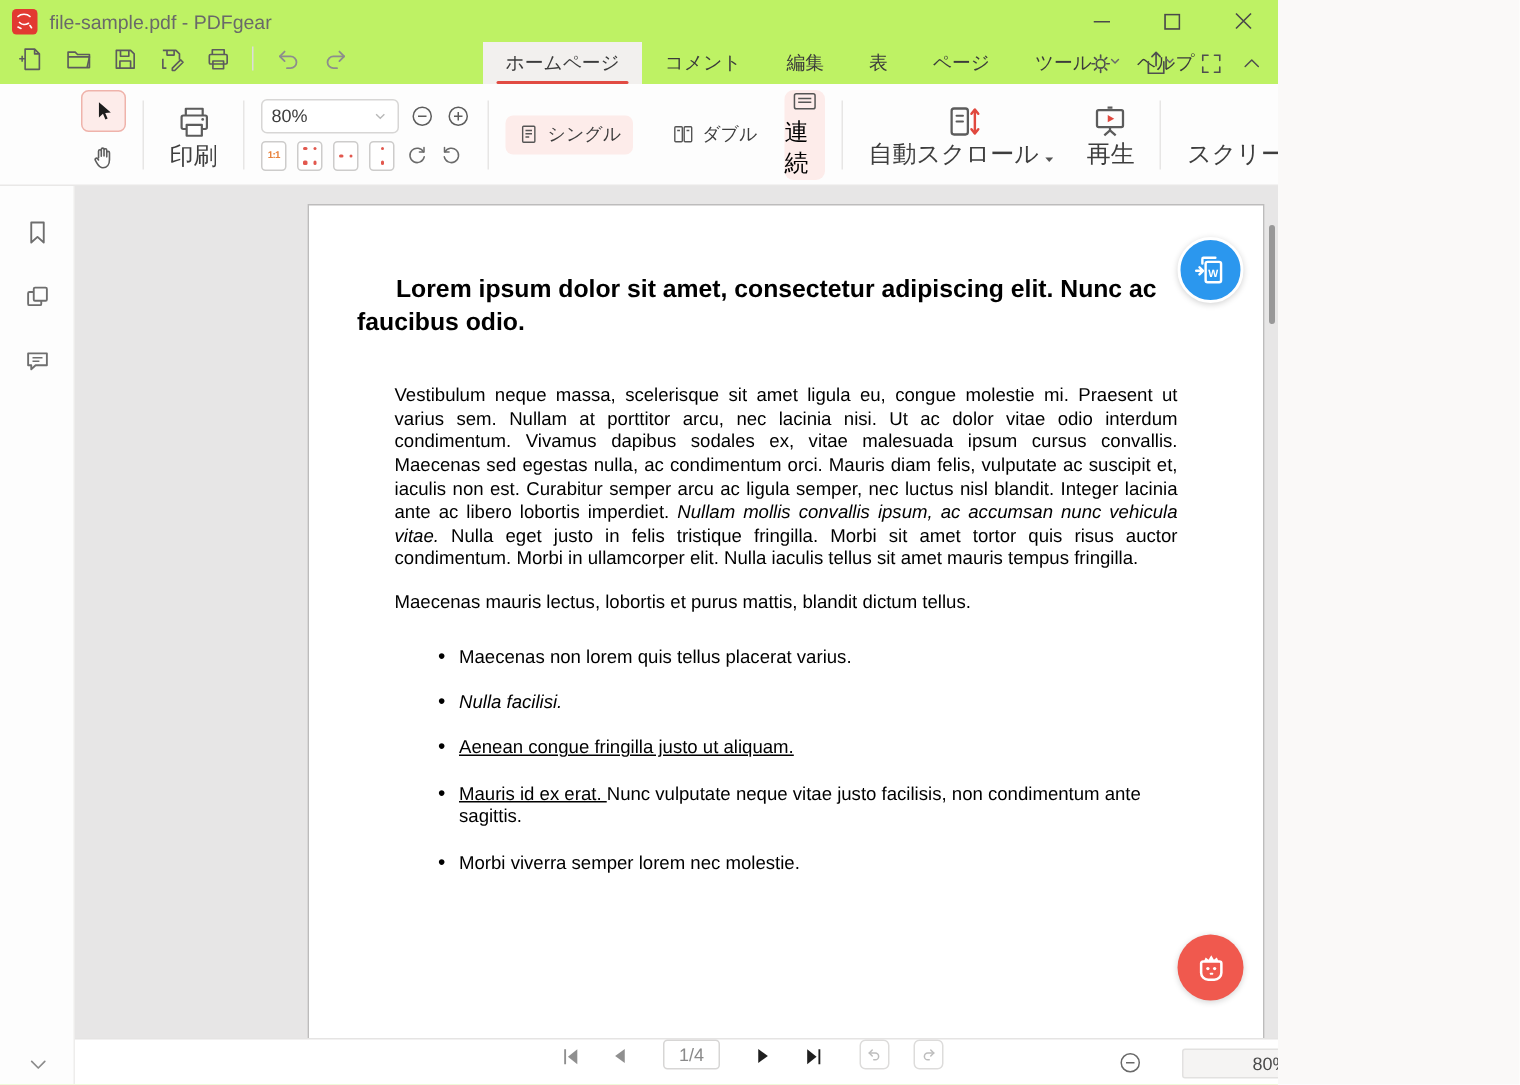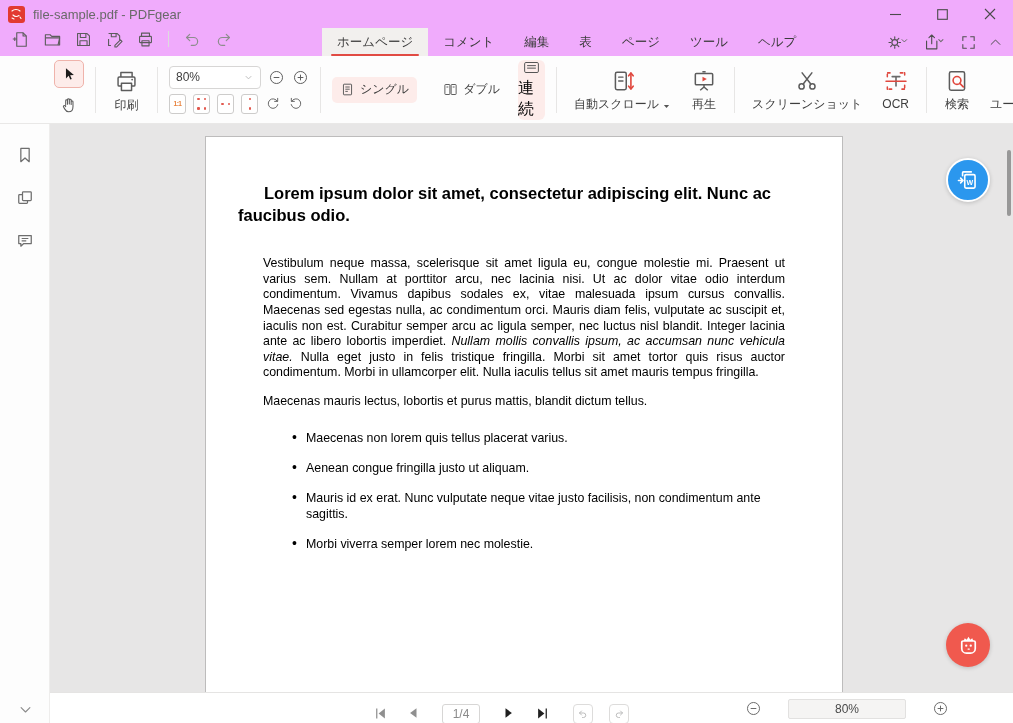--- a/index.html
+++ b/index.html
@@ -1,18 +1,18 @@
 <!DOCTYPE html>
 <html><head>
 <meta charset="utf-8">
 <style>
   *{margin:0;padding:0;box-sizing:border-box}
   html,body{width:1013px;height:723px;overflow:hidden}
   body{font-family:"Liberation Sans","DejaVu Sans",sans-serif;background:#faf9f8;-webkit-font-smoothing:antialiased}
-  .app{position:relative;width:1013px;height:723px;background:#f0abfc;overflow:hidden}
+  .app{position:relative;width:852px;height:723px;background:#bef264;overflow:hidden}
 
   
   .titlebar{height:28px;display:flex;justify-content:space-between;align-items:center}
   .title-left{display:flex;align-items:center;gap:8px;padding-left:8px}
   .logo{width:17px;height:17px;background:#e23a31;border-radius:3px;position:relative;flex:0 0 auto}
   .logo svg{position:absolute;inset:0}
   .title-text{font-size:13px;color:#696969}
   .win-controls{display:flex;height:28px}
   .win-btn{width:47px;height:28px;display:flex;align-items:center;justify-content:center;cursor:default}
 
@@ -28,21 +28,21 @@
   .right-icons{position:absolute;right:8px;top:0;height:28px;display:flex;align-items:center;gap:7px}
   .right-icons .ibtn{display:flex;align-items:center;justify-content:center;height:24px;padding:0 2px}
 
   
   .toolbar{height:68px;background:#fdfdfd;border-bottom:1px solid #e9e8e7;display:flex;align-items:center;padding-left:54px}
   .vsep{width:1px;height:46px;background:#e7e6e5;margin:0 11px;flex:0 0 auto}
   .tools-col{display:flex;flex-direction:column;gap:3px;align-items:center}
   .tool-sq{width:30px;height:28px;display:flex;align-items:center;justify-content:center;border-radius:5px}
   .tool-sq.sel{background:#fdecea;border:1px solid #efb3ab}
   .tbtn{display:flex;flex-direction:column;align-items:center;gap:3px;padding:2px 6px}
-  .tbtn .lbl{font-size:12px;color:#3e3e3e;white-space:nowrap;line-height:14px}
+  .tbtn .lbl{font-size:16px;color:#3e3e3e;white-space:nowrap;line-height:14px}
   .lblrow{display:flex;align-items:flex-end;gap:3px}
   .zoom-cluster{display:flex;flex-direction:column;gap:5px}
   .zoom-row{display:flex;align-items:center;gap:7px}
   .zoom-combo{width:92px;height:23px;border:1px solid #d7d6d5;border-radius:4px;display:flex;align-items:center;justify-content:space-between;padding:0 6px;background:#fff}
   .zoom-combo .val{font-size:12px;color:#3e3e3e}
   .fit-row{display:flex;align-items:center;gap:7px}
   .fit-ico{width:17px;height:20px;border:1px solid #cdcccb;border-radius:3px;position:relative;background:#fff}
   .fit-ico .onetext{position:absolute;inset:0;display:flex;align-items:center;justify-content:center;font-size:6.5px;font-weight:bold;color:#e8823c;letter-spacing:-.5px}
   .dot{position:absolute;width:2.5px;height:2.5px;background:#e2584e;border-radius:1px}
   .viewmode-col{display:flex;flex-direction:row;gap:18px}
@@ -62,31 +62,31 @@
   .page{position:absolute;left:155px;top:12px;width:638px;height:840px;background:#fff;border:1px solid #bdbcbc;color:#000}
   .doc-title-wrap{position:relative;margin-top:68px}
   .doc-title{text-align:center;font-size:30px;font-weight:bold;letter-spacing:.2px}
   .cursor-mark{position:absolute;right:140px;top:2px;width:2px;height:14px;background:#eb9a74}
   .doc-sub{margin:45px 57px 0 32px;font-size:16.5px;font-weight:bold;line-height:1.34;text-indent:26px}
   .doc-p1{margin:30px 57px 0 57px;font-size:12.4px;line-height:15.6px;text-align:justify}
   .doc-p2{margin:13px 57px 0 57px;font-size:12.4px;line-height:15.6px}
   .doc-list{margin:21px 57px 0 57px;list-style:none}
   .doc-list li{position:relative;padding-left:43px;margin-bottom:15px;font-size:12.4px;line-height:15.4px}
   .doc-list li::before{content:"\2022";position:absolute;left:29px;top:-1px;font-size:14px;color:#000}
-  .b{font-weight:normal}.i{font-style:italic}.u{}
+  .b{font-weight:normal}.i{font-style:italic}.u{text-decoration:underline}
   .scroll-thumb{position:absolute;right:2px;top:26px;width:4px;height:66px;background:#989898;border-radius:2px}
 
   
   .fab{position:absolute;width:44px;height:44px;border-radius:50%;display:flex;align-items:center;justify-content:center;box-shadow:0 1px 4px rgba(0,0,0,.18)}
   .fab-blue{right:23px;top:34px;background:#2b97ee;border:2px solid #fff}
   .fab-red{right:23px;top:499px;background:#f0594e}
 
   
   .bottombar{position:absolute;left:50px;right:0;bottom:0;height:31px;background:#fff;border-top:1px solid #e5e4e3}
-  .nav-center{position:absolute;left:320px;top:0;height:31px;display:flex;align-items:flex-end;gap:13px}
+  .nav-center{position:absolute;left:320px;top:0;height:31px;display:flex;align-items:flex-start;gap:13px}
   .nav-btn{display:flex;align-items:center;justify-content:center;width:20px;height:22px}
   .page-box{width:38px;height:20px;border:1px solid #d7d6d5;border-radius:3px;display:flex;align-items:center;justify-content:center;font-size:12px;color:#8a8a8a;margin:0 6px}
   .hist-btn{width:20px;height:20px;border:1px solid #dddcdb;border-radius:4px;display:flex;align-items:center;justify-content:center}
   .zoom-right{position:absolute;left:695px;top:0;height:31px;display:flex;align-items:center;gap:26px}
   .zoom-box{width:118px;height:20px;border:1px solid #e2e1e0;background:#f5f4f3;border-radius:2px;display:flex;align-items:center;justify-content:center;font-size:12px;color:#4a4a4a}
   svg{display:block}
 </style>
 </head>
 <body>
 
@@ -413,20 +413,21 @@
     </div>
   </div>
 
   <div class="docarea">
     <div class="page">
       <div class="doc-sub">Lorem ipsum dolor sit amet, consectetur adipiscing elit. Nunc ac faucibus odio.</div>
       <p class="doc-p1"><span>Vestibulum neque massa, scelerisque sit amet ligula eu, congue molestie mi. Praesent ut varius sem. Nullam at porttitor arcu, nec lacinia nisi. Ut ac dolor vitae odio interdum condimentum. </span><span class="b">Vivamus dapibus sodales ex, vitae malesuada ipsum cursus convallis. Maecenas sed egestas nulla, ac condimentum orci.</span><span> Mauris diam felis, vulputate ac suscipit et, iaculis non est. Curabitur semper arcu ac ligula semper, nec luctus nisl blandit. Integer lacinia ante ac libero lobortis imperdiet. </span><span class="i">Nullam mollis convallis ipsum, ac accumsan nunc vehicula vitae.</span><span> Nulla eget justo in felis tristique fringilla. Morbi sit amet tortor quis risus auctor condimentum. Morbi in ullamcorper elit. Nulla iaculis tellus sit amet mauris tempus fringilla.</span></p>
       <p class="doc-p2">Maecenas mauris lectus, lobortis et purus mattis, blandit dictum tellus.</p>
       <ul class="doc-list">
         <li><span class="b">Maecenas non lorem quis tellus placerat varius.</span></li>
+        <li><span class="i">Nulla facilisi.</span></li>
         <li><span class="u">Aenean congue fringilla justo ut aliquam. </span></li>
         <li><span class="u">Mauris id ex erat. </span><span>Nunc vulputate neque vitae justo facilisis, non condimentum ante sagittis.</span></li>
         <li><span>Morbi viverra semper lorem nec molestie.</span></li>
       </ul>
     </div>
     <div class="scroll-thumb"></div>
 
     <div class="fab fab-blue">
       <svg width="26" height="26" viewBox="0 0 24 24" fill="none" stroke="#fff" stroke-width="1.5" stroke-linecap="round" stroke-linejoin="round">
           <path d="M7 8V5.2c0-.4.3-.7.7-.7H15"></path>

